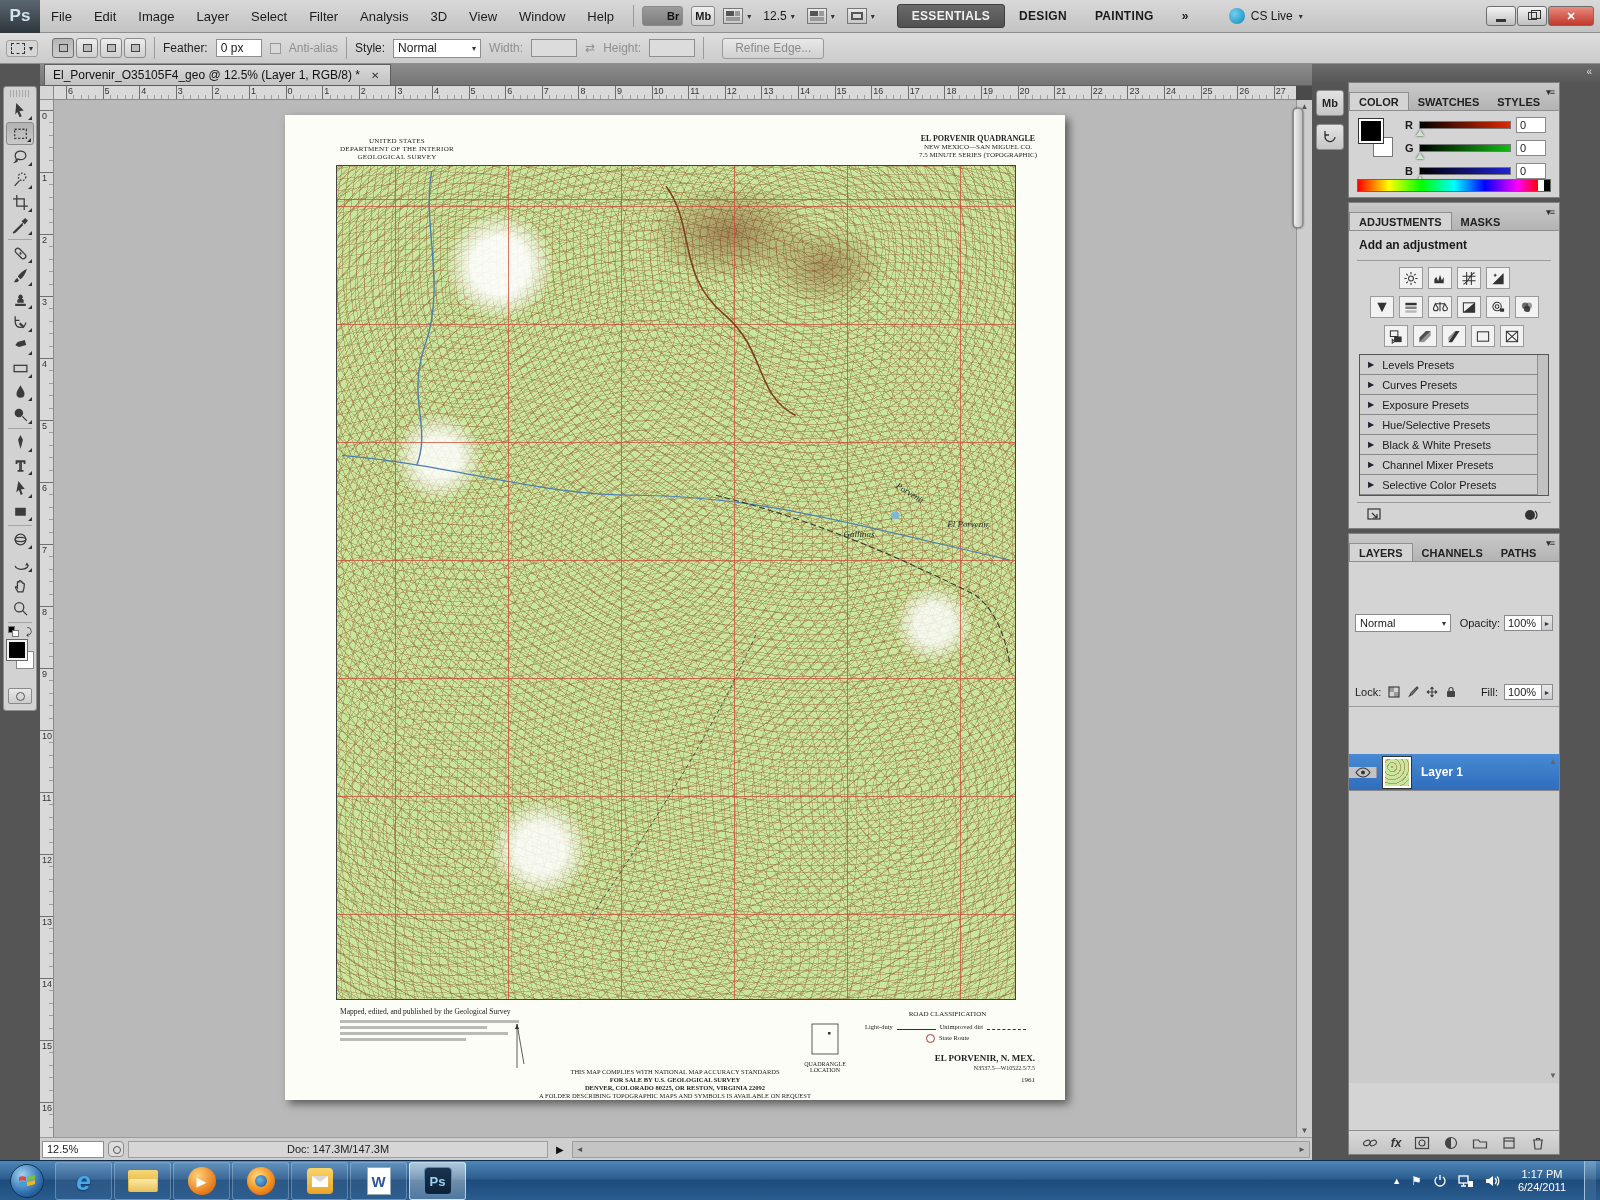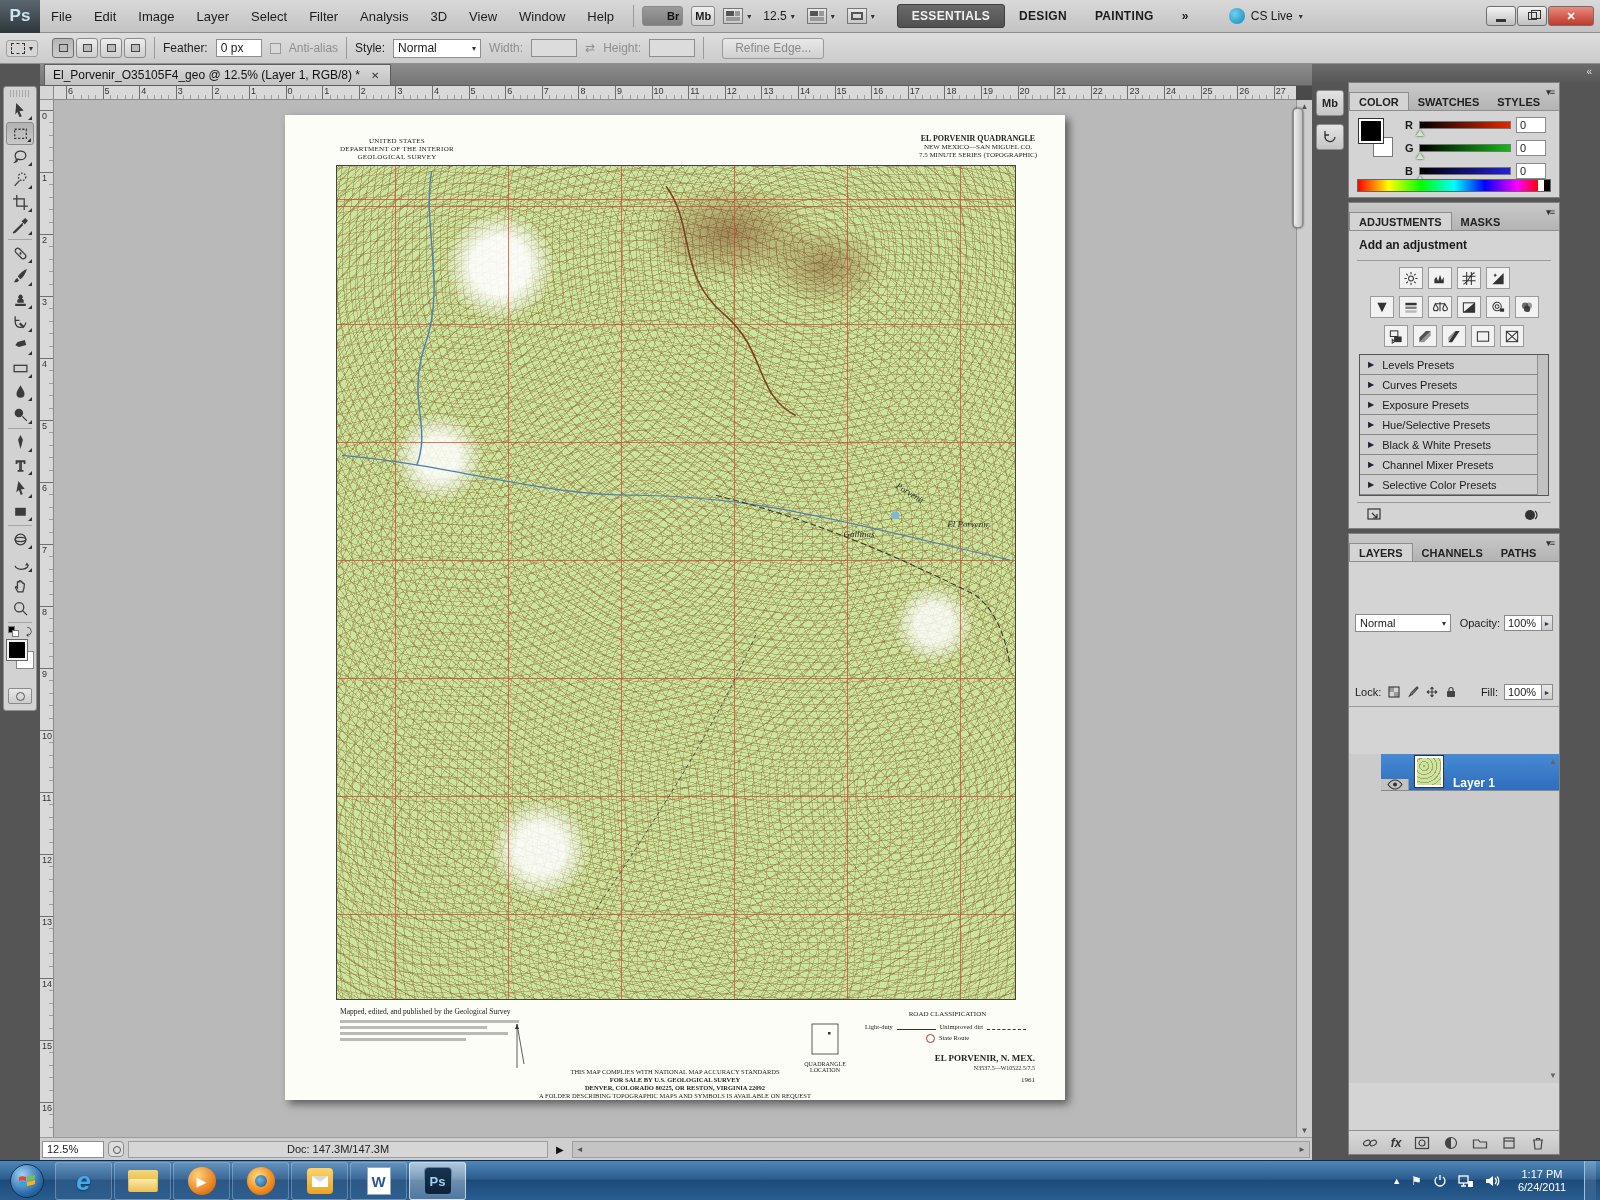--- a/index.html
+++ b/index.html
@@ -201,21 +201,21 @@
   #blend-select { width:96px; height:18px; background:#fff; border:1px solid #8a8a8a; display:flex; align-items:center; justify-content:space-between; padding:0 4px; font-size:11px; }
   .spin-box { display:flex; align-items:center; }
   .spin-box .vb { width:38px; height:16px; background:#fff; border:1px solid #8a8a8a; font-size:11px; padding:1px 3px; }
   .spin-box .ar { width:11px; height:16px; border:1px solid #8a8a8a; border-left:none; background:linear-gradient(#e8e8e8,#cdcdcd); font-size:7px; color:#335; display:flex; align-items:center; justify-content:center; }
   #lock-row { padding:2px 6px 6px; display:flex; align-items:center; gap:6px; font-size:11px; border-bottom:1px solid #9b9b9b; }
   .lock-ic { width:13px; height:13px; display:flex; align-items:center; justify-content:center; }
   .lock-ic svg { width:12px; height:12px; }
   .lock-ic svg * { stroke:#444; fill:none; stroke-width:1.2; }
   .lock-ic svg .f { fill:#444; stroke:none; }
   #layers-list { flex:1; background:#cbcbcb; position:relative; }
-  #layer-row { display:flex; align-items:flex-end; height:37px; background:linear-gradient(#478ad3,#2f6dbd); border-bottom:1px solid #888;margin-left:32px; }
+  #layer-row { display:flex; align-items:center; height:37px; background:linear-gradient(#478ad3,#2f6dbd); border-bottom:1px solid #888; }
   #eye-cell { width:28px; background:#c3c3c3; border-right:1px solid #999; display:flex; align-items:center; justify-content:center; }
   #eye-cell svg { width:16px; height:11px; }
   #layer-thumb { width:28px; height:31px; margin:3px 0 3px 6px; background:
       repeating-radial-gradient(circle at 30% 30%, rgba(148,94,44,.5) 0 1px, transparent 1px 4px), #c9e69e;
       border:2px solid #fff; outline:1px solid #333; }
   #layer-name { color:#fff; font-weight:bold; font-size:12px; display:flex; align-items:center; margin-left:10px; }
   #layers-scroll-up { position:absolute; right:2px; top:3px; font-size:8px; color:#666; }
   #layers-scroll-dn { position:absolute; right:2px; bottom:3px; font-size:8px; color:#666; }
   #layers-footer { height:24px; background:linear-gradient(#d9d9d9,#c4c4c4); border-top:1px solid #909090; display:flex; align-items:center; justify-content:center; gap:13px; }
   #layers-footer svg { width:16px; height:14px; }

